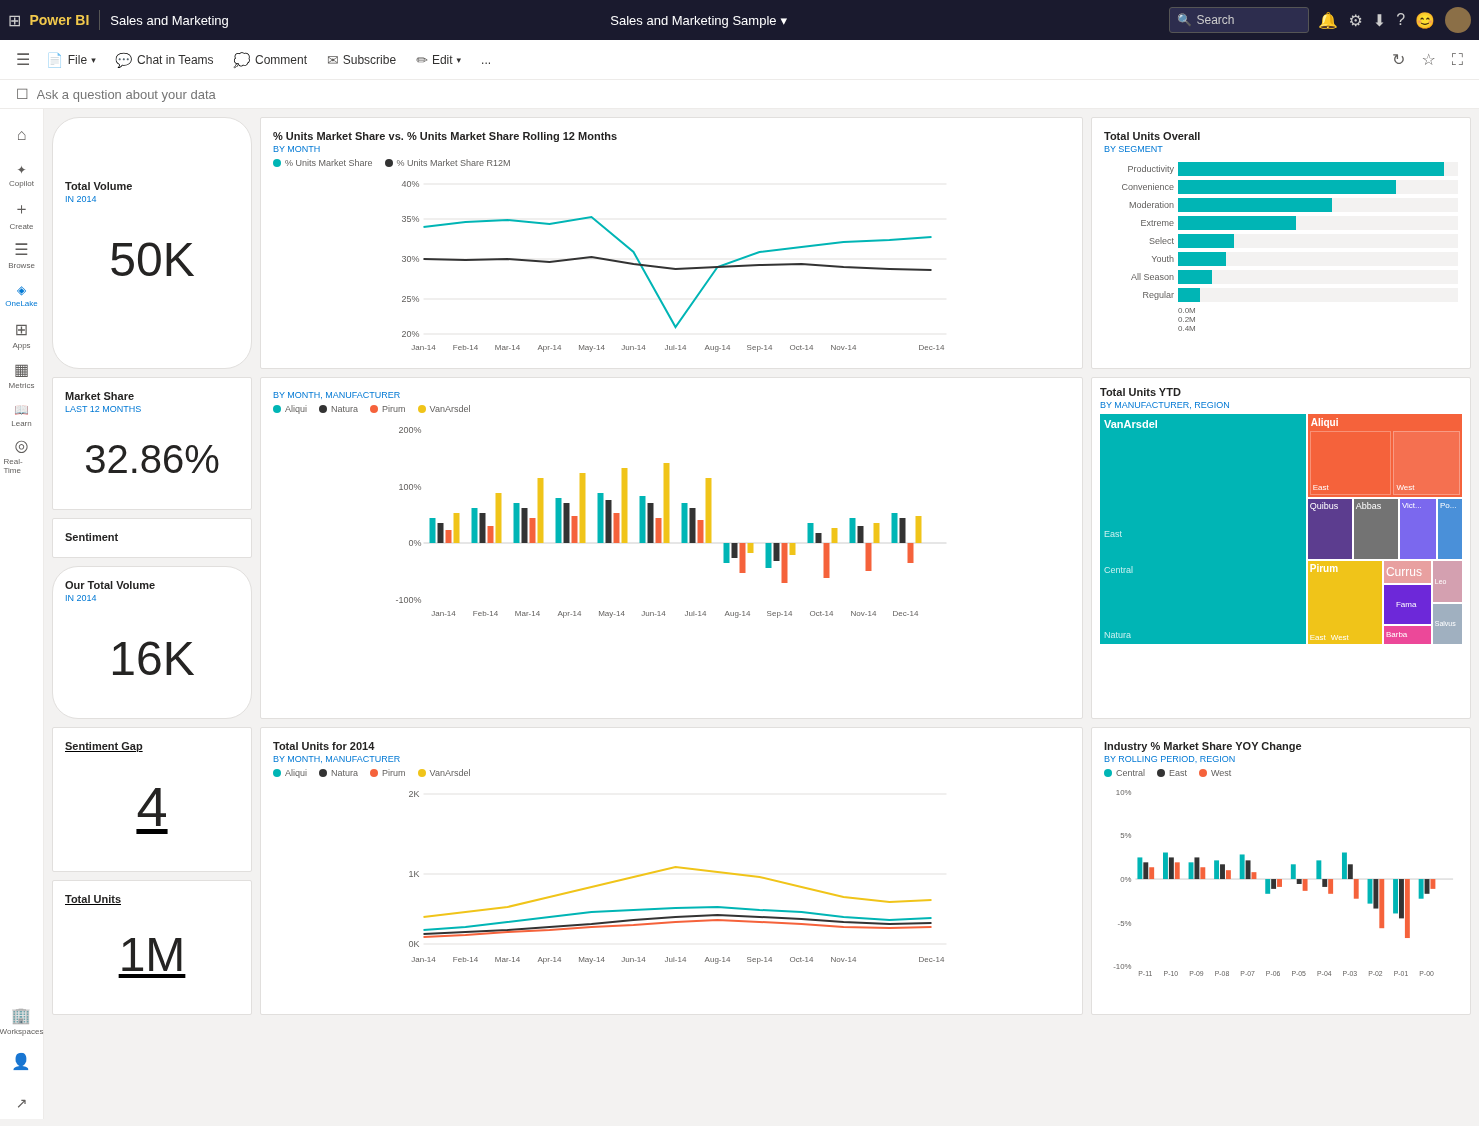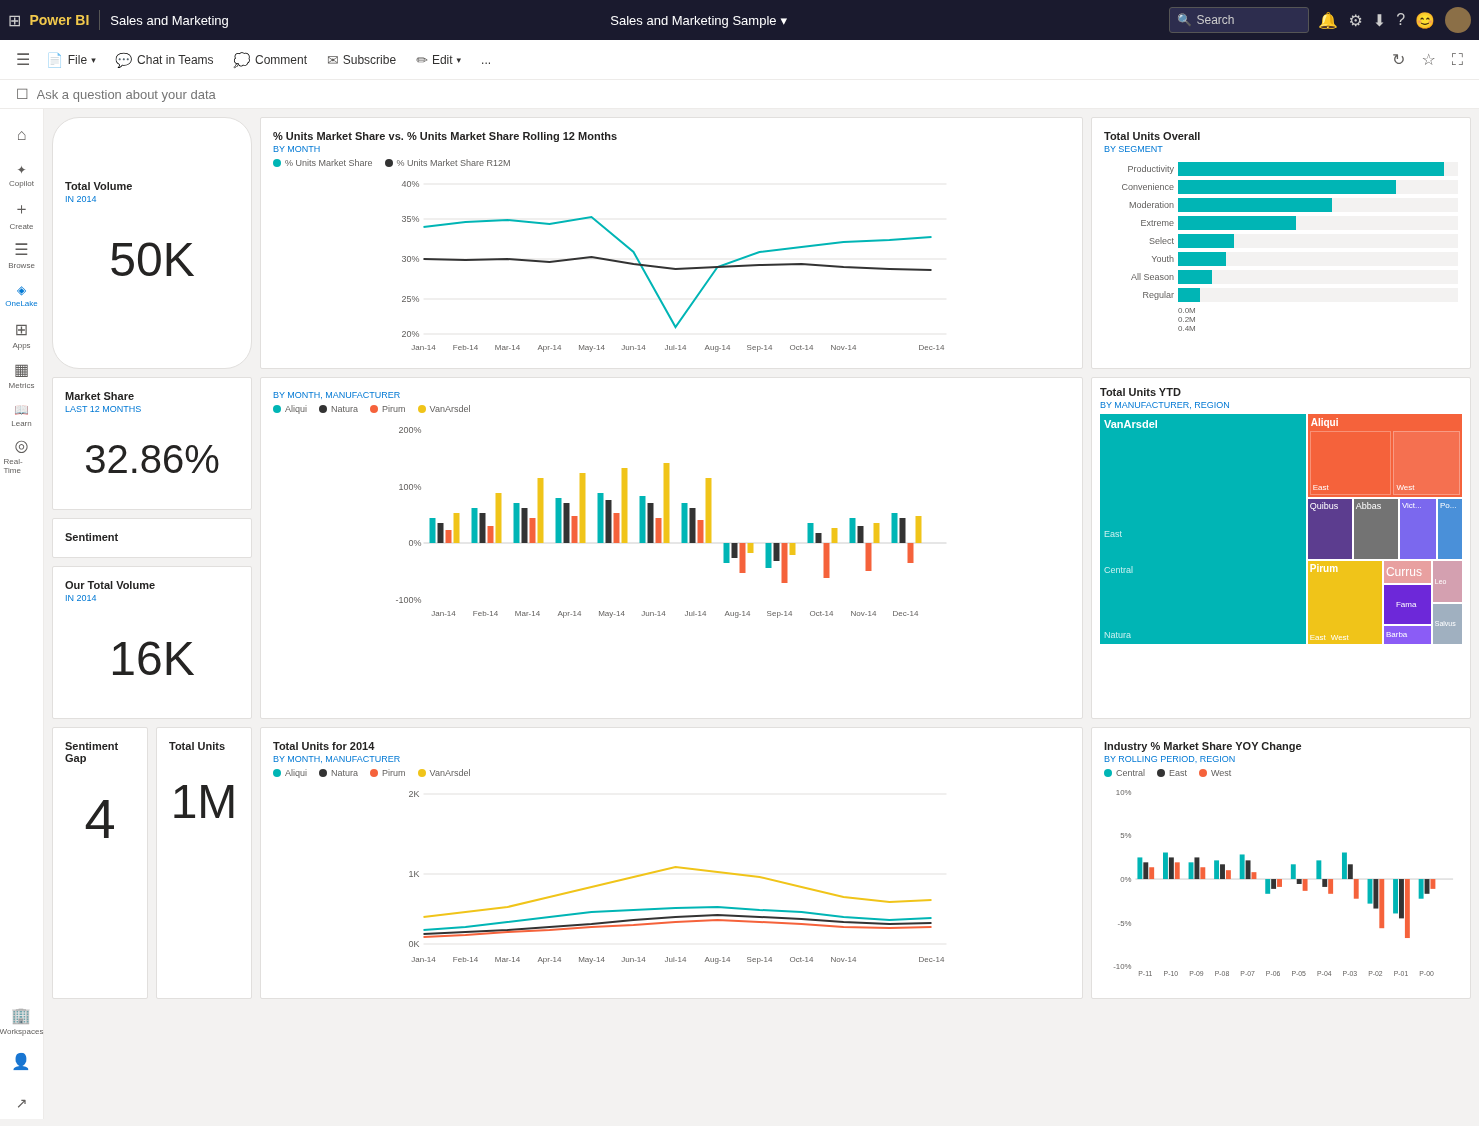--- a/index.html
+++ b/index.html
@@ -455,21 +455,21 @@
 
       <div style="display:flex; flex-direction:column; gap:8px;">
         <div class="card" style="flex:1;">
           <div class="card-title">Market Share</div>
           <div class="card-subtitle">LAST 12 MONTHS</div>
           <div class="medium-number">32.86%</div>
         </div>
         <div class="card" style="flex: 1 1 0%;">
   <div class="card-title">Sentiment</div>
 </div>
-          <div class="card" style="flex:1;">
+          <div class="card" style="flex:1;border-radius:26px;">
           <div class="card-title">Our Total Volume</div>
           <div class="card-subtitle">IN 2014</div>
           <div class="big-number">16K</div>
         </div>
       </div>
 
       <div class="card">
         <div class="chart-subtitle">BY MONTH, MANUFACTURER</div>
         <div class="legend">
           <div class="legend-item">
@@ -605,32 +605,32 @@
               <div style="flex:1.2; background:#f0c419; display:flex; flex-direction:column; justify-content:space-between; padding:2px;">
                 <span style="font-size:10px; font-weight:600; color:white;">Pirum</span>
                 <div style="display:flex; gap:1px;">
                   <span style="font-size:8px; color:white;">East</span>
                   <span style="font-size:8px; color:white; margin-left:4px;">West</span>
                 </div>
               </div>
               <div style="flex:0.8; display:flex; flex-direction:column; gap:2px;">
                 <div style="flex:1; background:#e8a0a0; display:flex; align-items:center; padding:2px; font-size:12px; color:white;">Currus</div>
                 <div style="flex:0.8; background:#6d28d9; display:flex; align-items:center; padding:12px; font-size:8px; color:white;">Fama</div>
-                <div style="flex:0.8; background:#8b5cf6; display:flex; align-items:center; padding:2px; font-size:8px; color:white;">Barba</div>
+                <div style="flex:0.8; background:#ec4899; display:flex; align-items:center; padding:2px; font-size:8px; color:white;">Barba</div>
               </div>
               <div style="flex:0.5; display:flex; flex-direction:column; gap:2px;">
                 <div style="flex:1; background:#d4a0b0; display:flex; align-items:center; padding:2px; font-size:7px; color:white;">Leo</div>
                 <div style="flex:1; background:#a0b0c0; display:flex; align-items:center; padding:2px; font-size:7px; color:white;">Salvus</div>
               </div>
             </div>
           </div>
         </div>
       </div>
 
-      <div style="display:flex; gap:8px;">
+      <div style="display:flex; flex-direction:column; gap:8px;text-decoration:underline;">
         <div class="card" style="flex:1;">
           <div class="card-title">Sentiment Gap</div>
           <div class="big-number" style="font-size:56px;">4</div>
         </div>
         <div class="card" style="flex:1;">
           <div class="card-title">Total Units</div>
           <div class="big-number">1M</div>
         </div>
       </div>
 

